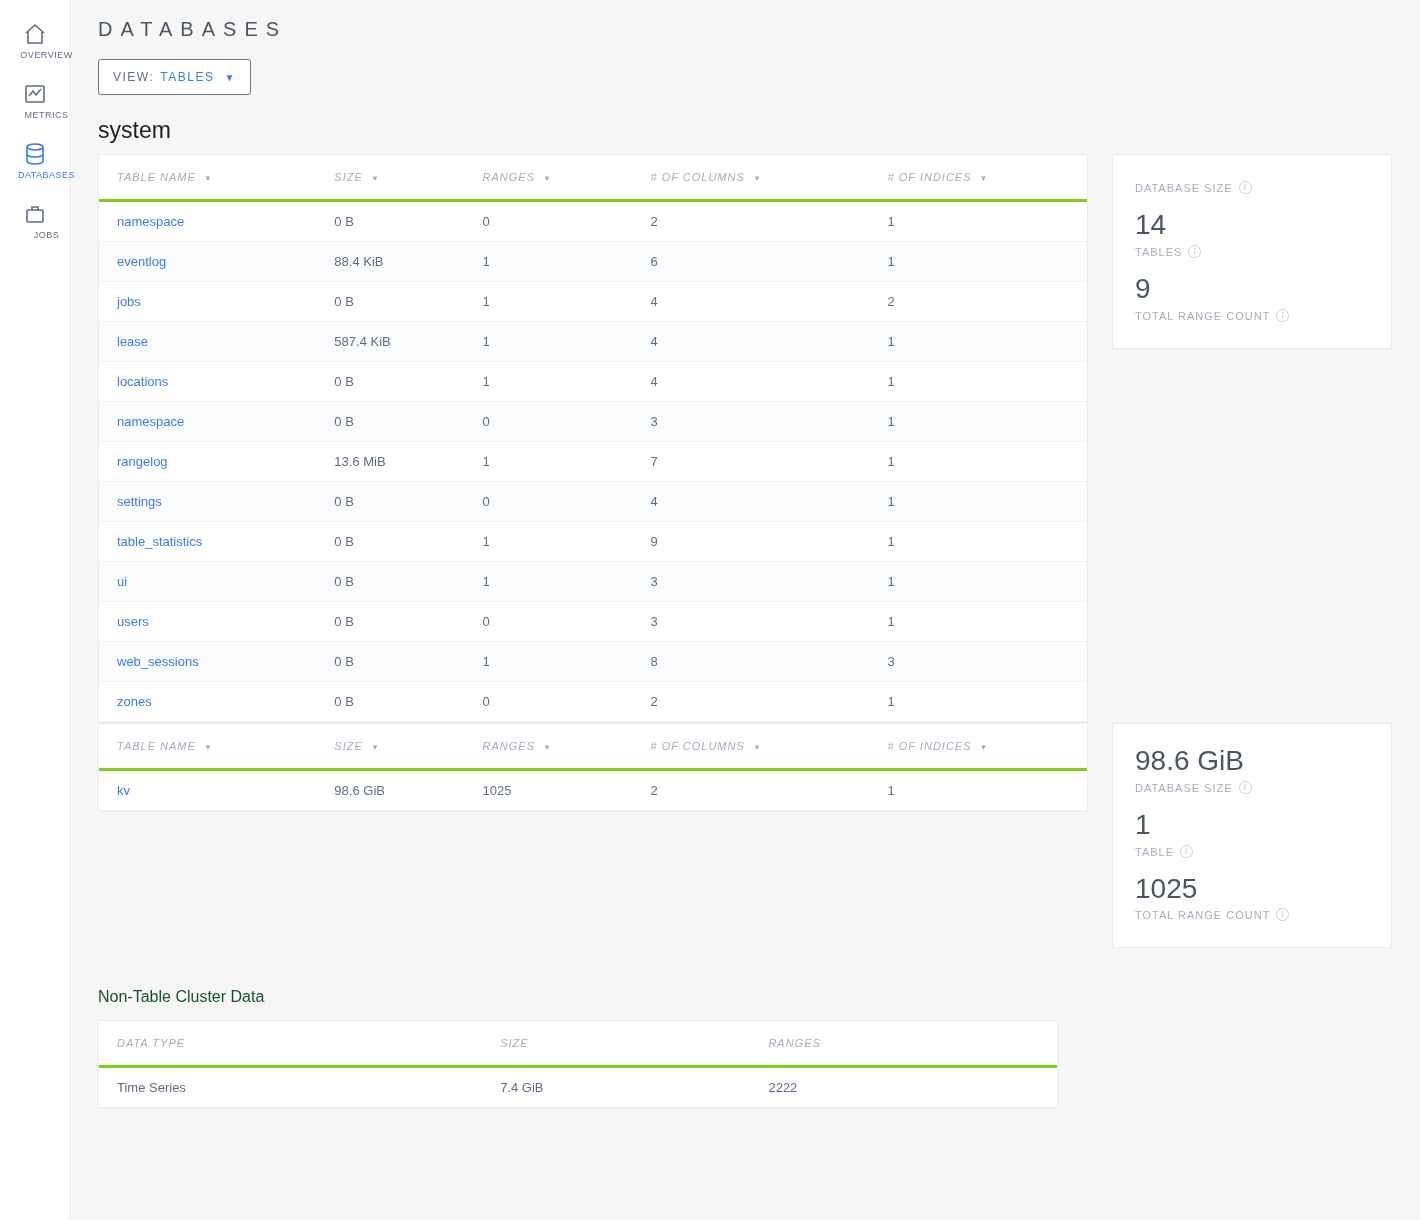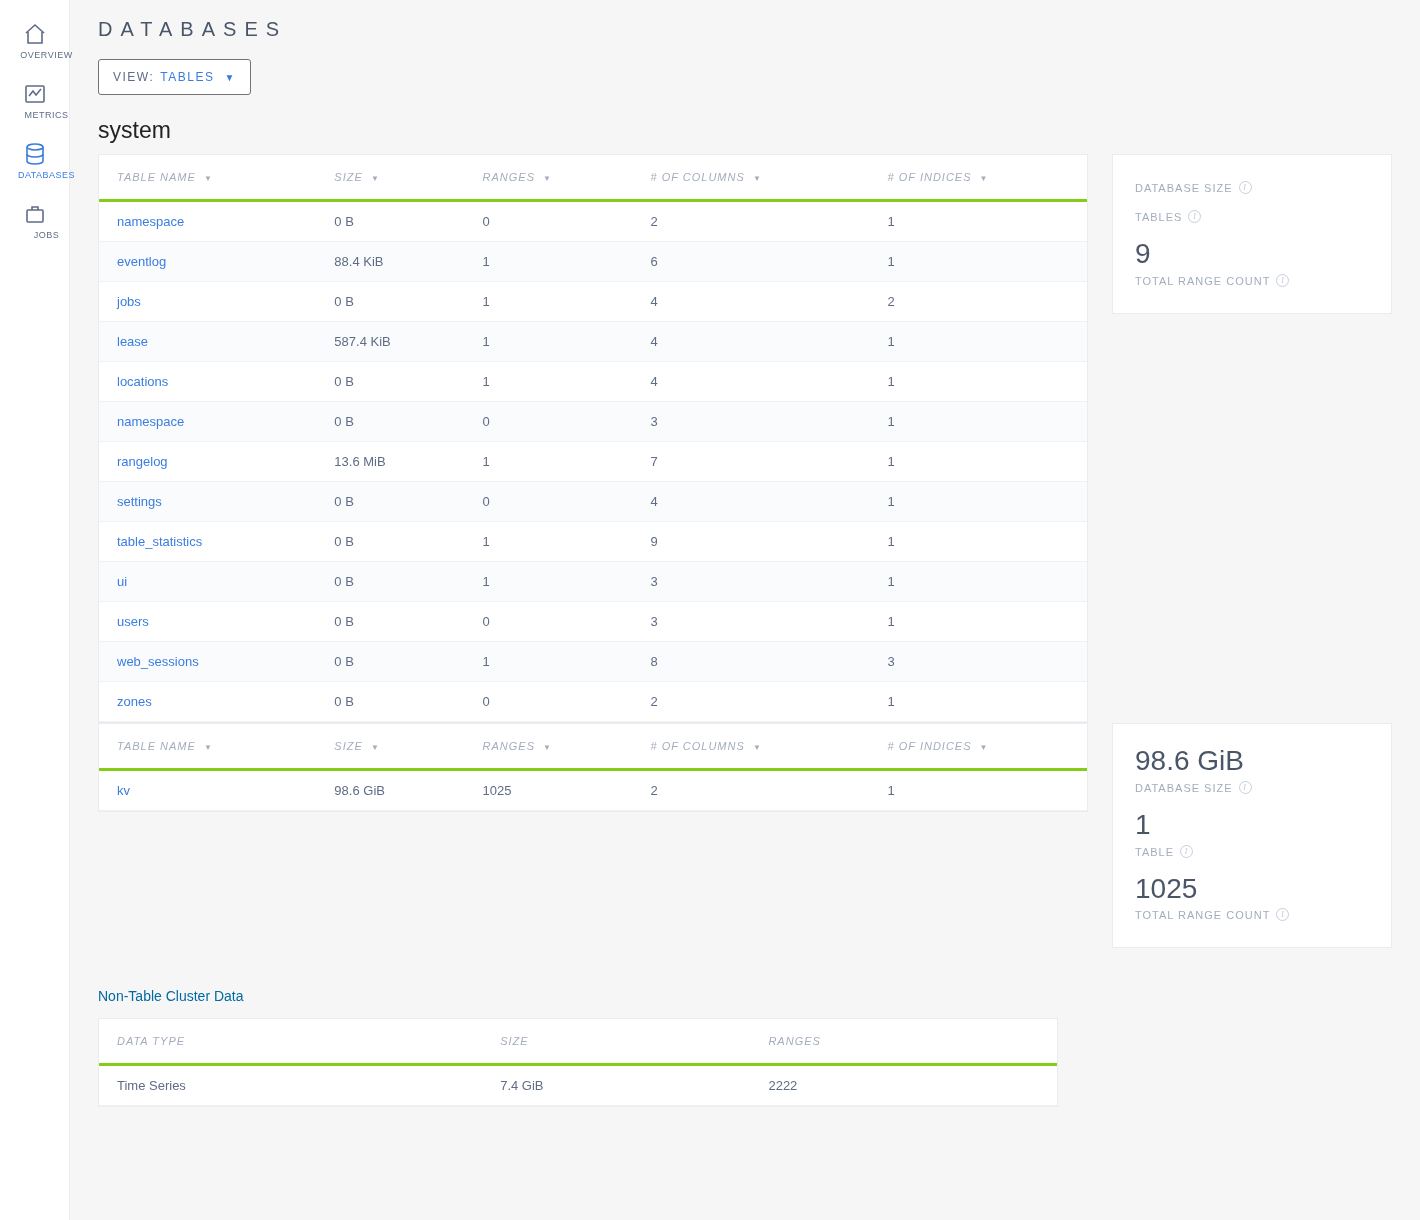--- a/index.html
+++ b/index.html
@@ -122,23 +122,23 @@
   border: 1px solid #c8cedb;
   border-radius: 50%;
   color: #c8cedb;
   font-size: 9px;
   line-height: 11px;
   text-align: center;
   font-family: Georgia, serif;
   font-style: italic;
 }
 .non-table-title {
-  font-size: 14px;
+  font-size: 16px;
   font-weight: 400;
-  color: #0369a1;
+  color: #14532d;
   margin-top: 40px;
   margin-bottom: 14px;
 }
 .col-name { width: 22%; }
 .col-size { width: 15%; }
 .col-ranges { width: 17%; }
 .col-cols { width: 24%; }
 .col-idx { width: 22%; }
 .nt-col1 { width: 40%; }
 .nt-col2 { width: 28%; }
@@ -295,20 +295,21 @@
                   <td>1</td>
                 </tr>
               </tbody>
             </table>
           </div>
           <div class="summary-card">
             <div class="summary-stat">
               <div class="small">DATABASE SIZE <span class="info-icon">i</span></div>
             </div>
             <div class="summary-stat">
+              <div class="big">14</div>
               <div class="small">TABLES <span class="info-icon">i</span></div>
             </div>
             <div class="summary-stat">
               <div class="big">9</div>
               <div class="small">TOTAL RANGE COUNT <span class="info-icon">i</span></div>
             </div>
           </div>
         </div>
         <div class="db-row">
           <div class="table-wrap">

